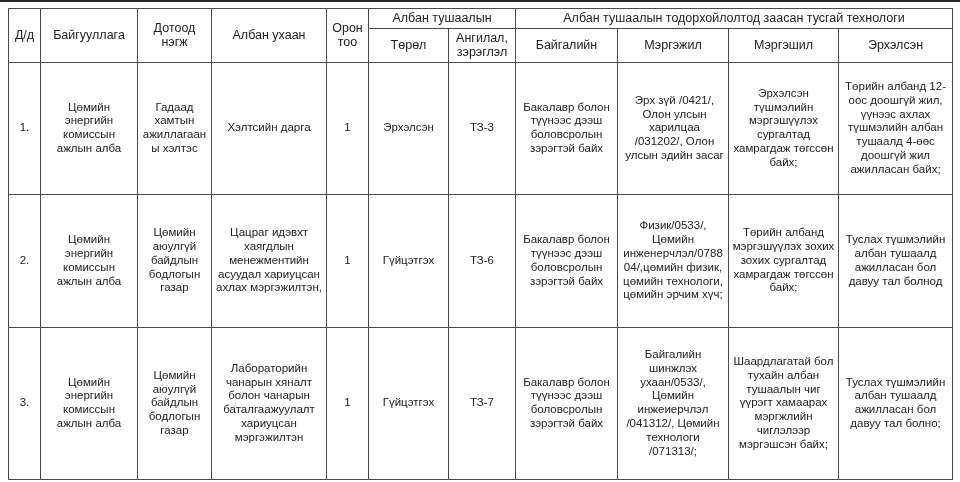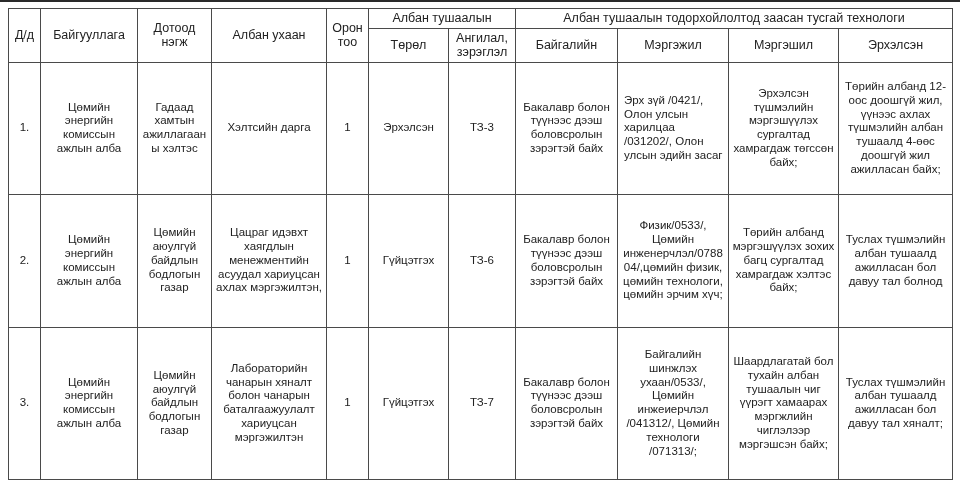--- a/index.html
+++ b/index.html
@@ -37,21 +37,21 @@
   .doc-table tbody td{
     font-size:11.5px;
     line-height:1.2;
     color:#222;
   }
   thead tr:nth-child(1){height:20px;}
   thead tr:nth-child(2){height:26px;}
   tbody tr:nth-child(1){height:132px;}
   tbody tr:nth-child(2){height:133px;}
   tbody tr:nth-child(3){height:152px;}
-  td.ta-left{text-align:left;padding-left:6px;}
+  td.ta-left{text-align:center;padding-left:6px;}
 </style>
 </head>
 <body>
 
 <div class="page">
   <div class="top-artifact-line"></div>
 
   <table class="doc-table">
     <colgroup>
       <col style="width:32px">
@@ -102,31 +102,31 @@
       <tr>
         <td>2.</td>
         <td>Цөмийн энергийн комиссын ажлын алба</td>
         <td>Цөмийн аюулгүй байдлын бодлогын газар</td>
         <td>Цацраг идэвхт хаягдлын менежментийн асуудал хариуцсан ахлах мэргэжилтэн,</td>
         <td>1</td>
         <td>Гүйцэтгэх</td>
         <td>ТЗ-6</td>
         <td>Бакалавр болон түүнээс дээш боловсролын зэрэгтэй байх</td>
         <td>Физик/0533/, Цөмийн инженерчлэл/078804/,цөмийн физик, цөмийн технологи, цөмийн эрчим хүч;</td>
-        <td>Төрийн албанд мэргэшүүлэх зохих багц сургалтад хамрагдаж хэлтэс байх;</td>
+        <td>Төрийн албанд мэргэшүүлэх зохих зохих сургалтад хамрагдаж төгссөн байх;</td>
         <td>Туслах түшмэлийн албан тушаалд ажилласан бол давуу тал болнод</td>
       </tr>
       <tr>
         <td>3.</td>
         <td>Цөмийн энергийн комиссын ажлын алба</td>
         <td>Цөмийн аюулгүй байдлын бодлогын газар</td>
         <td>Лабораторийн чанарын хяналт болон чанарын баталгаажуулалт хариуцсан мэргэжилтэн</td>
         <td>1</td>
         <td>Гүйцэтгэх</td>
         <td>ТЗ-7</td>
         <td>Бакалавр болон түүнээс дээш боловсролын зэрэгтэй байх</td>
         <td>Байгалийн шинжлэх ухаан/0533/, Цөмийн инжеиерчлэл /041312/, Цөмийн технологи /071313/;</td>
         <td>Шаардлагатай бол тухайн албан тушаалын чиг үүрэгт хамаарах мэргжлийн чиглэлээр мэргэшсэн байх;</td>
-        <td>Туслах түшмэлийн албан тушаалд ажилласан бол давуу тал хяналт;</td>
+        <td>Туслах түшмэлийн албан тушаалд ажилласан бол давуу тал болно;</td>
       </tr>
     </tbody>
   </table>
 </div>
 
 </body></html>

